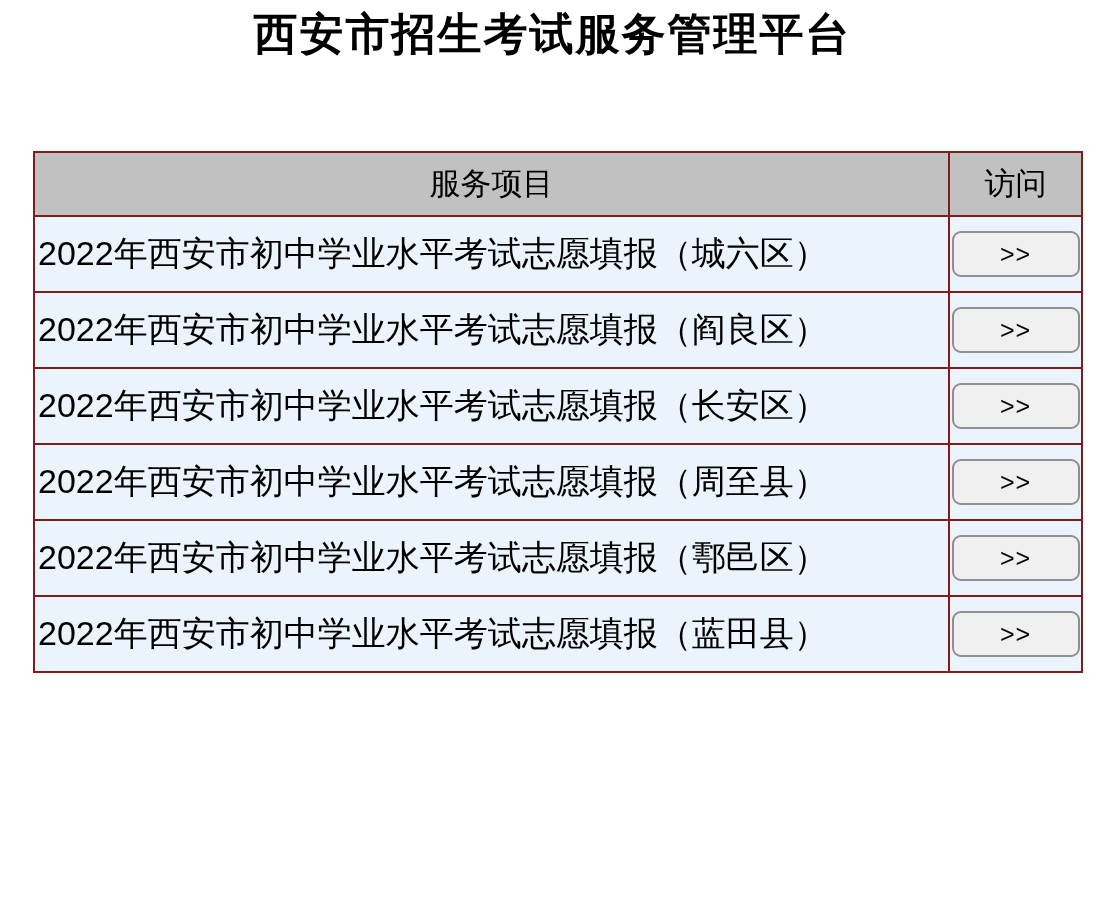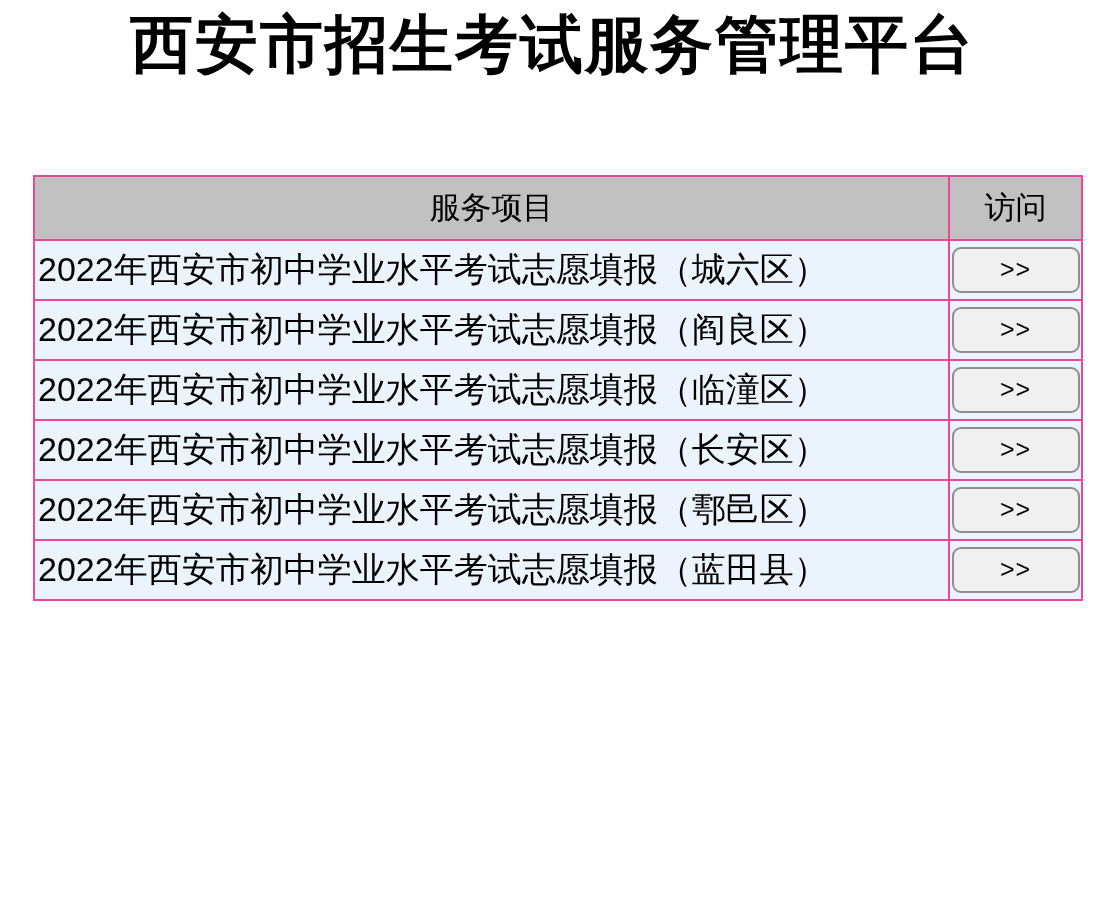--- a/index.html
+++ b/index.html
@@ -11,56 +11,56 @@
     height: 902px;
     background: #ffffff;
     overflow: hidden;
     position: relative;
   }
 
   .page-title {
     margin: 0;
     padding-top: 6px;
     text-align: center;
-    font-size: 63px;
+    font-size: 44px;
     font-weight: 900;
     color: #000000;
     letter-spacing: 2px;
     font-family: "DejaVu Sans", "Liberation Sans", sans-serif;
     line-height: 1.25;
   }
 
   table.service-table {
     border-collapse: collapse;
     table-layout: fixed;
     width: 1050px;
     margin: 90px 0 0 33px;
   }
 
   table.service-table th,
   table.service-table td {
-    border: 2px solid #ec4899;
+    border: 2px solid #7f1d1d;
   }
 
   th.service-header,
   th.access-header {
     background: #c1c1c1;
     height: 64px;
     font-size: 31px;
     font-weight: normal;
     color: #000000;
     text-align: center;
     vertical-align: middle;
   }
 
   th.access-header { width: 133px; }
 
   td.service-cell {
     background: #ebf3fc;
-    height: 60px;
+    height: 76px;
     font-size: 34px;
     color: #000000;
     padding: 0 0 0 3px;
     vertical-align: middle;
     white-space: nowrap;
     overflow: hidden;
   }
 
   td.access-cell {
     background: #ebf3fc;
@@ -105,34 +105,34 @@
     </td>
   </tr>
 
   <tr>
     <td class="service-cell">2022年西安市初中学业水平考试志愿填报（阎良区）</td>
     <td class="access-cell">
       <button class="go-button">&gt;&gt;</button>
     </td>
   </tr>
 
-  <tr>
-    <td class="service-cell">2022年西安市初中学业水平考试志愿填报（临潼区）</td>
-    <td class="access-cell">
-      <button class="go-button">&gt;&gt;</button>
-    </td>
-  </tr>
 
   <tr>
     <td class="service-cell">2022年西安市初中学业水平考试志愿填报（长安区）</td>
     <td class="access-cell">
       <button class="go-button">&gt;&gt;</button>
     </td>
   </tr>
 
+  <tr>
+    <td class="service-cell">2022年西安市初中学业水平考试志愿填报（周至县）</td>
+    <td class="access-cell">
+      <button class="go-button">&gt;&gt;</button>
+    </td>
+  </tr>
 
   <tr>
     <td class="service-cell">2022年西安市初中学业水平考试志愿填报（鄠邑区）</td>
     <td class="access-cell">
       <button class="go-button">&gt;&gt;</button>
     </td>
   </tr>
 
 
   <tr>

